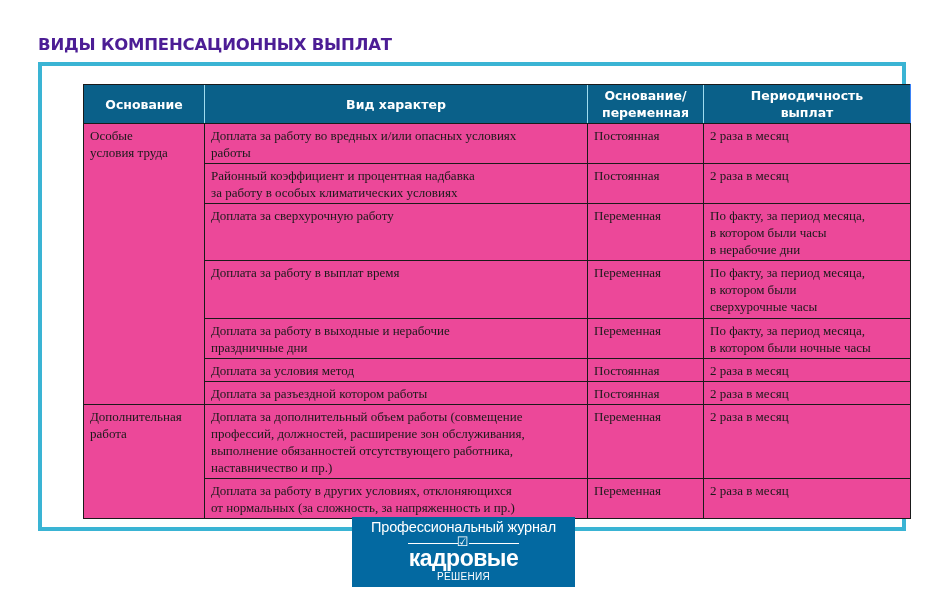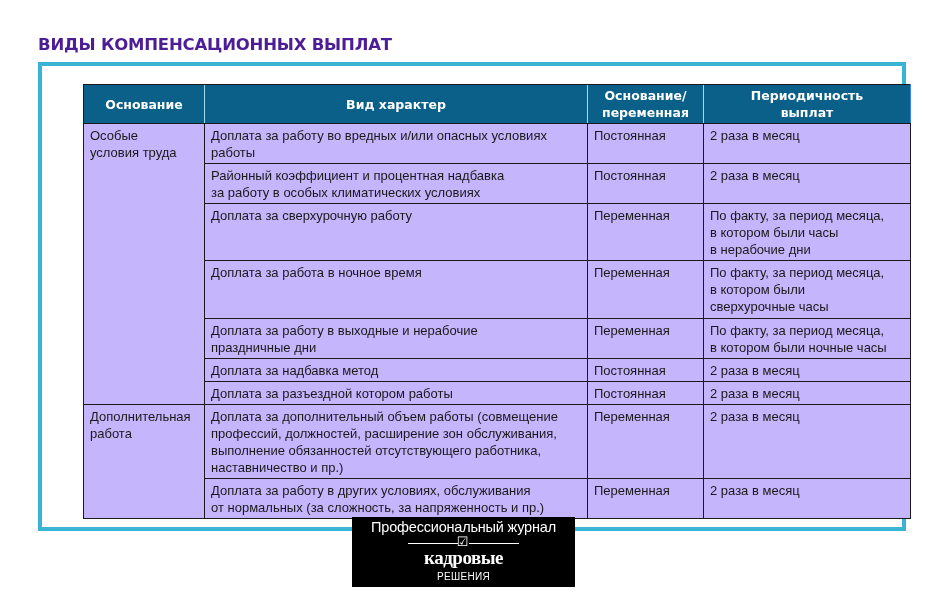--- a/index.html
+++ b/index.html
@@ -36,60 +36,61 @@
       border-left: 1px solid #9fdcef;
       border-top: 1px solid #1a1a1a;
       border-bottom: 1px solid #1a1a1a;
     }
     table.comp th:first-child { border-left: 1px solid #1a1a1a; }
     table.comp th:last-child { border-right: 1px solid #3b82f6; }
     table.comp td {
       border: 1px solid #1a1a1a;
       vertical-align: top;
       padding: 3px 6px 2px 6px;
-      background: #c4b5fd;
+      background: #ec4899;
+      font-family: Liberation Serif, serif;
     }
     col.c1 { width: 121px; }
     col.c2 { width: 383px; }
     col.c3 { width: 116px; }
     col.c4 { width: 207px; }
     .ml { white-space: pre-line; }
     tr.r1 td { height: 34px; }
     tr.r2 td { height: 34px; }
     tr.r3 td { height: 51px; }
     tr.r4 td { height: 52px; }
     tr.r5 td { height: 34px; }
     tr.r6 td { height: 17px; }
     tr.r7 td { height: 17px; }
     tr.r8 td { height: 68px; }
     tr.r9 td { height: 34px; }
 
     .logo {
       position: absolute; left: 352px; top: 517px;
       width: 223px; height: 70px;
-      background: #000000; color: #ffffff;
+      background: #0369a1; color: #ffffff;
       text-align: center;
     }
     .logo-top {
       position: absolute; left: 0; right: 0; top: 2px;
       font-size: 14.5px; line-height: 16px; letter-spacing: -0.2px;
     }
     .logo-rule {
       position: absolute; top: 26px; height: 1px; width: 50px; background: #ffffff;
     }
     .logo-rule.left { left: 56px; }
     .logo-rule.right { right: 56px; }
     .logo-check {
       position: absolute; left: 104px; top: 18px;
       width: 13px; height: 13px; font-size: 13px; line-height: 13px;
     }
     .logo-main {
       position: absolute; left: 0; right: 0; top: 28px;
-      font-family: Liberation Serif, serif;
-      font-weight: bold; font-size: 19px; line-height: 26px; letter-spacing: -0.5px;
+      font-family: Liberation Sans, sans-serif;
+      font-weight: bold; font-size: 23px; line-height: 26px; letter-spacing: -0.5px;
     }
     .logo-sub {
       position: absolute; left: 0; right: 0; top: 52px;
       font-size: 10px; line-height: 15px; letter-spacing: 0.3px;
     }
   </style>
 </head>
 <body>
 
 <div class="page-title">ВИДЫ КОМПЕНСАЦИОННЫХ ВЫПЛАТ</div>
@@ -129,55 +130,55 @@
       <td class="ml">2 раза в месяц</td>
     </tr>
     <tr class="r3">
       <td class="ml">Доплата за сверхурочную работу</td>
       <td class="ml">Переменная</td>
       <td class="ml">По факту, за период месяца,
 в котором были часы
 в нерабочие дни</td>
     </tr>
     <tr class="r4">
-      <td class="ml">Доплата за работа в ночное время</td>
+      <td class="ml">Доплата за работу в выплат время</td>
       <td class="ml">Переменная</td>
       <td class="ml">По факту, за период месяца,
 в котором были
 сверхурочные часы</td>
     </tr>
     <tr class="r5">
       <td class="ml">Доплата за работу в выходные и нерабочие
 праздничные дни</td>
       <td class="ml">Переменная</td>
       <td class="ml">По факту, за период месяца,
 в котором были ночные часы</td>
     </tr>
     <tr class="r6">
-      <td class="ml">Доплата за надбавка метод</td>
+      <td class="ml">Доплата за условия метод</td>
       <td class="ml">Постоянная</td>
       <td class="ml">2 раза в месяц</td>
     </tr>
     <tr class="r7">
       <td class="ml">Доплата за разъездной котором работы</td>
       <td class="ml">Постоянная</td>
       <td class="ml">2 раза в месяц</td>
     </tr>
     <tr class="r8">
       <td rowspan="2" class="ml">Дополнительная
 работа</td>
       <td class="ml">Доплата за дополнительный объем работы (совмещение
 профессий, должностей, расширение зон обслуживания,
 выполнение обязанностей отсутствующего работника,
 наставничество и пр.)</td>
       <td class="ml">Переменная</td>
       <td class="ml">2 раза в месяц</td>
     </tr>
     <tr class="r9">
-      <td class="ml">Доплата за работу в других условиях, обслуживания
+      <td class="ml">Доплата за работу в других условиях, отклоняющихся
 от нормальных (за сложность, за напряженность и пр.)</td>
       <td class="ml">Переменная</td>
       <td class="ml">2 раза в месяц</td>
     </tr>
   </tbody>
 </table>
 
 <div class="logo">
   <div class="logo-top">Профессиональный журнал</div>
   <div class="logo-rule left"></div>

